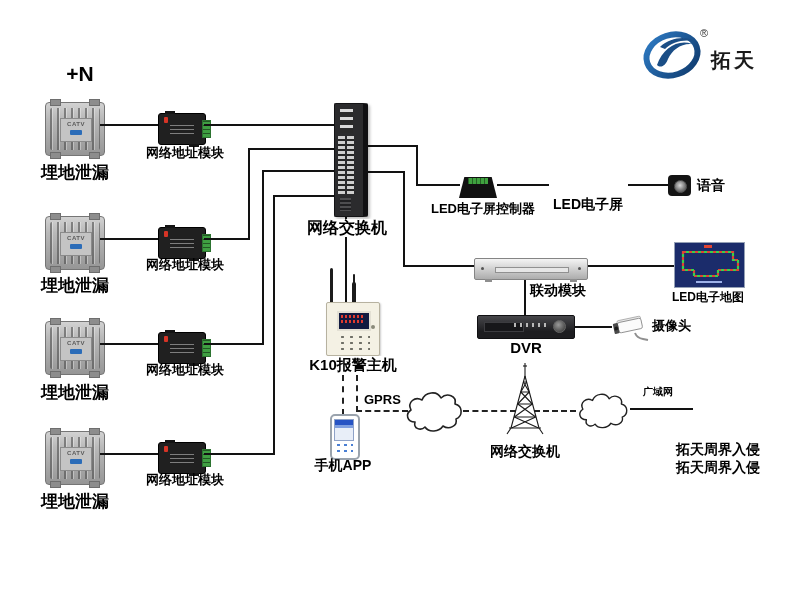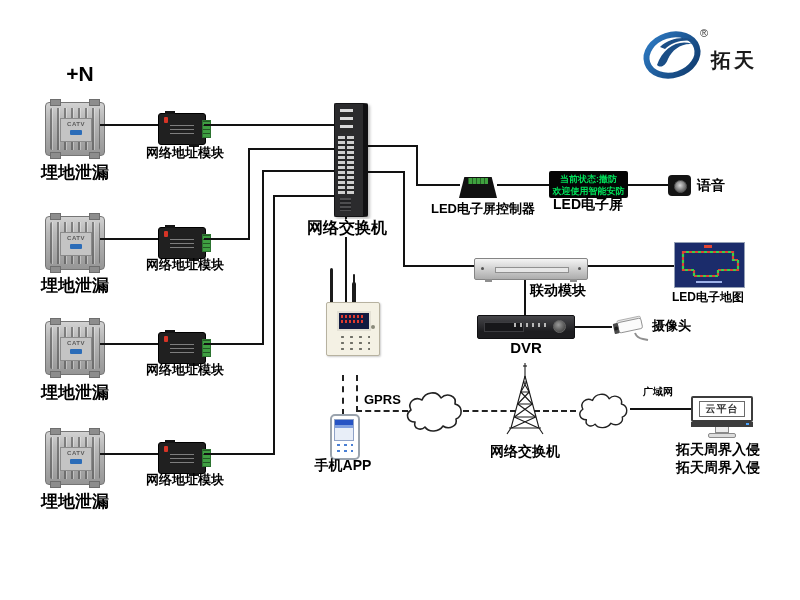--- a/index.html
+++ b/index.html
@@ -252,24 +252,20 @@
       <div class="col c2"></div>
       <div class="vents"></div>
   </div>
   <div class="lbl" style="left:306px;top:219px;width:82px;font-size:16px;background:#fff">网络交换机</div>
 
   <div class="ledctrl">
       <div class="term"></div>
     </div>
   <div class="lbl" style="left:428px;top:202px;width:110px;font-size:13px">LED电子屏控制器</div>
 
-  <div class="ledscr" style="color: rgb(0, 224, 90);">
-    <div>当前状态:撤防</div>
-    <div>欢迎使用智能安防</div>
-  </div>
   <div class="lbl" style="left:548px;top:196px;width:80px;font-size:14px">LED电子屏</div>
 
   <div class="spk">
       <i></i>
     </div>
   <div class="lbl" style="left:697px;top:177px;width:34px;font-size:14px;text-align:left">语音</div>
 
   <div class="rack">
     <div class="slot"></div>
     <div class="scr" style="left:6px"></div>
@@ -311,20 +307,21 @@
   <div class="ant" style="left:353px;top:274px;width:2px;height:10px"></div>
   <div class="ant" style="left:352px;top:282px;width:4px;height:22px"></div>
   <div class="k10">
     <div class="scrn">
         <div class="px1"></div>
         <div class="px2"></div>
       </div>
     <div class="keys"></div>
       <div class="sdot"></div>
   </div>
+  <div class="lbl" style="left:297px;top:356px;width:112px;font-size:15px;background:#fff">K10报警主机</div>
 
   <div class="lbl" style="left:364px;top:393px;width:42px;font-size:13px;text-align:left">GPRS</div>
 
   <div class="phone">
     <div class="pscr"></div>
       <div class="pk"></div>
   </div>
   <div class="lbl" style="left:303px;top:457px;width:80px;font-size:14px">手机APP</div>
 
   <svg style="position:absolute;left:403px;top:388px" width="62" height="48" viewBox="0 0 62 48">
@@ -344,27 +341,17 @@
       <path d="M23.8 30 L35.3 42 M32.2 30 L20.7 42"></path>
       <path d="M20.7 42 L38.7 55 M35.3 42 L17.3 55"></path>
       <path d="M17.3 55 L41.5 66 M38.7 55 L14.5 66"></path>
       <path d="M14 66 L10 72 M42 66 L46 72"></path>
     </g>
   </svg>
   <div class="lbl" style="left:485px;top:443px;width:80px;font-size:14px">网络交换机</div>
 
   <div class="lbl" style="left:632px;top:386px;width:52px;font-size:10px">广域网</div>
 
-  <div class="mon">
-    <div class="scr">
-        <div class="inner">云平台</div>
-      </div>
-    <div class="bar">
-        <i></i>
-      </div>
-    <div class="stand"></div>
-      <div class="base"></div>
-  </div>
   <div class="lbl" style="left:662px;top:441px;width:112px;font-size:14px">拓天周界入侵</div>
   <div class="lbl" style="left:662px;top:459px;width:112px;font-size:14px">拓天周界入侵</div>
 
 
 </div>
 
 </body></html>

